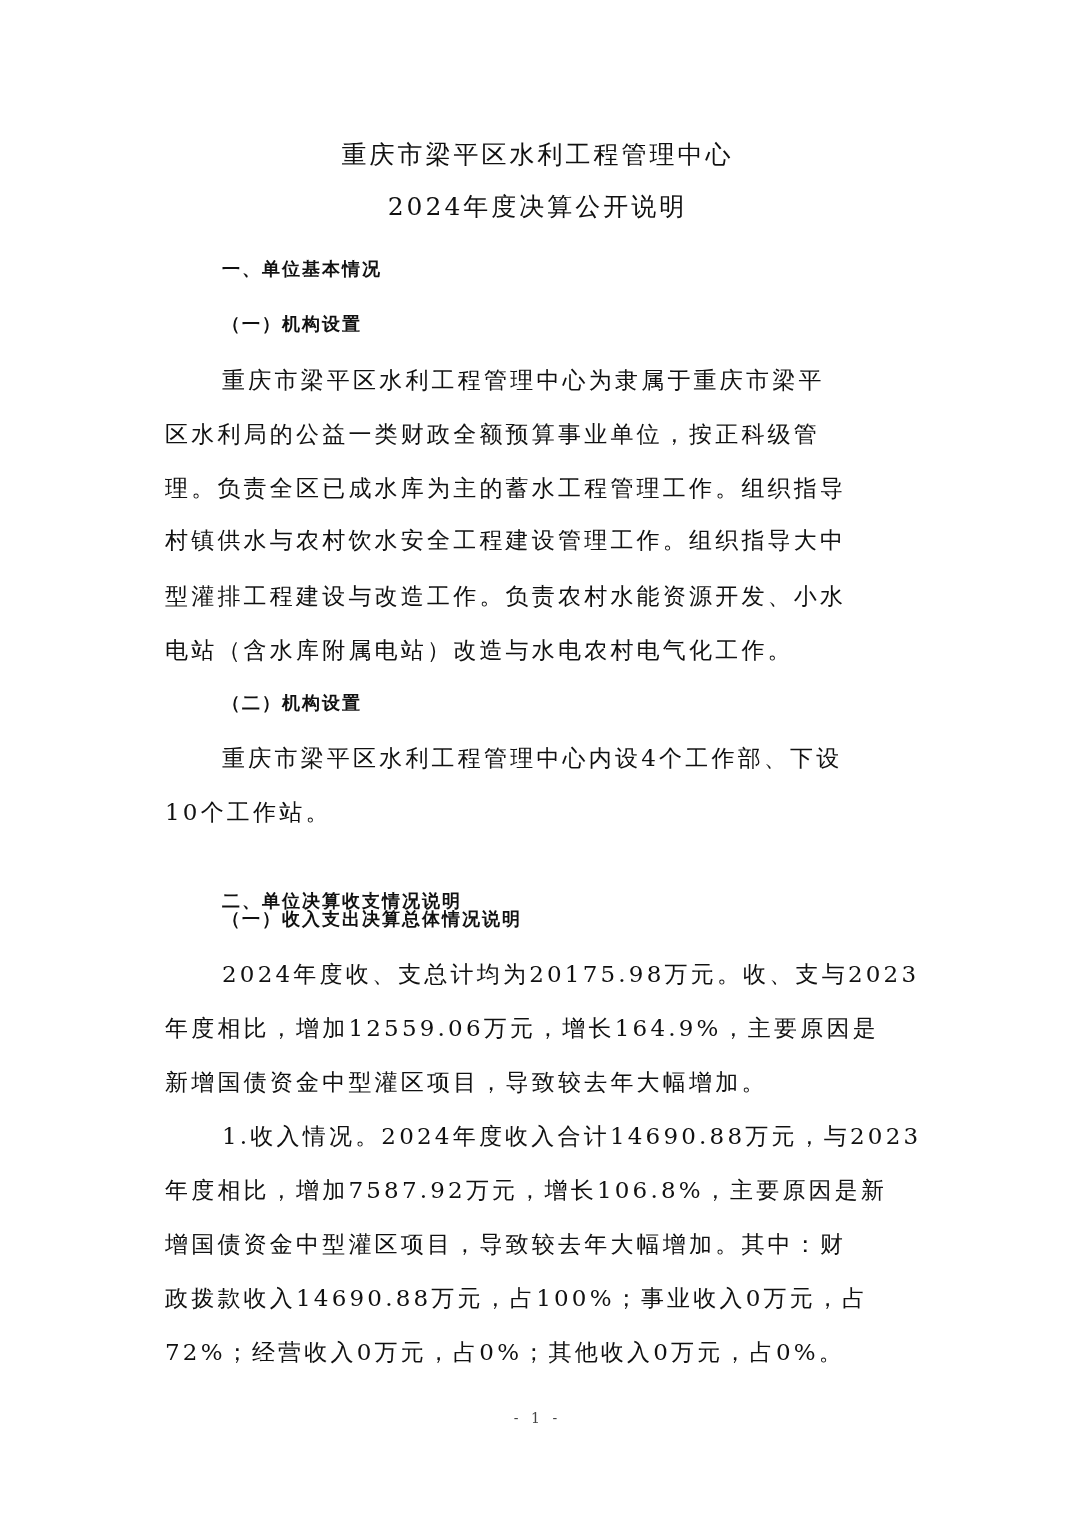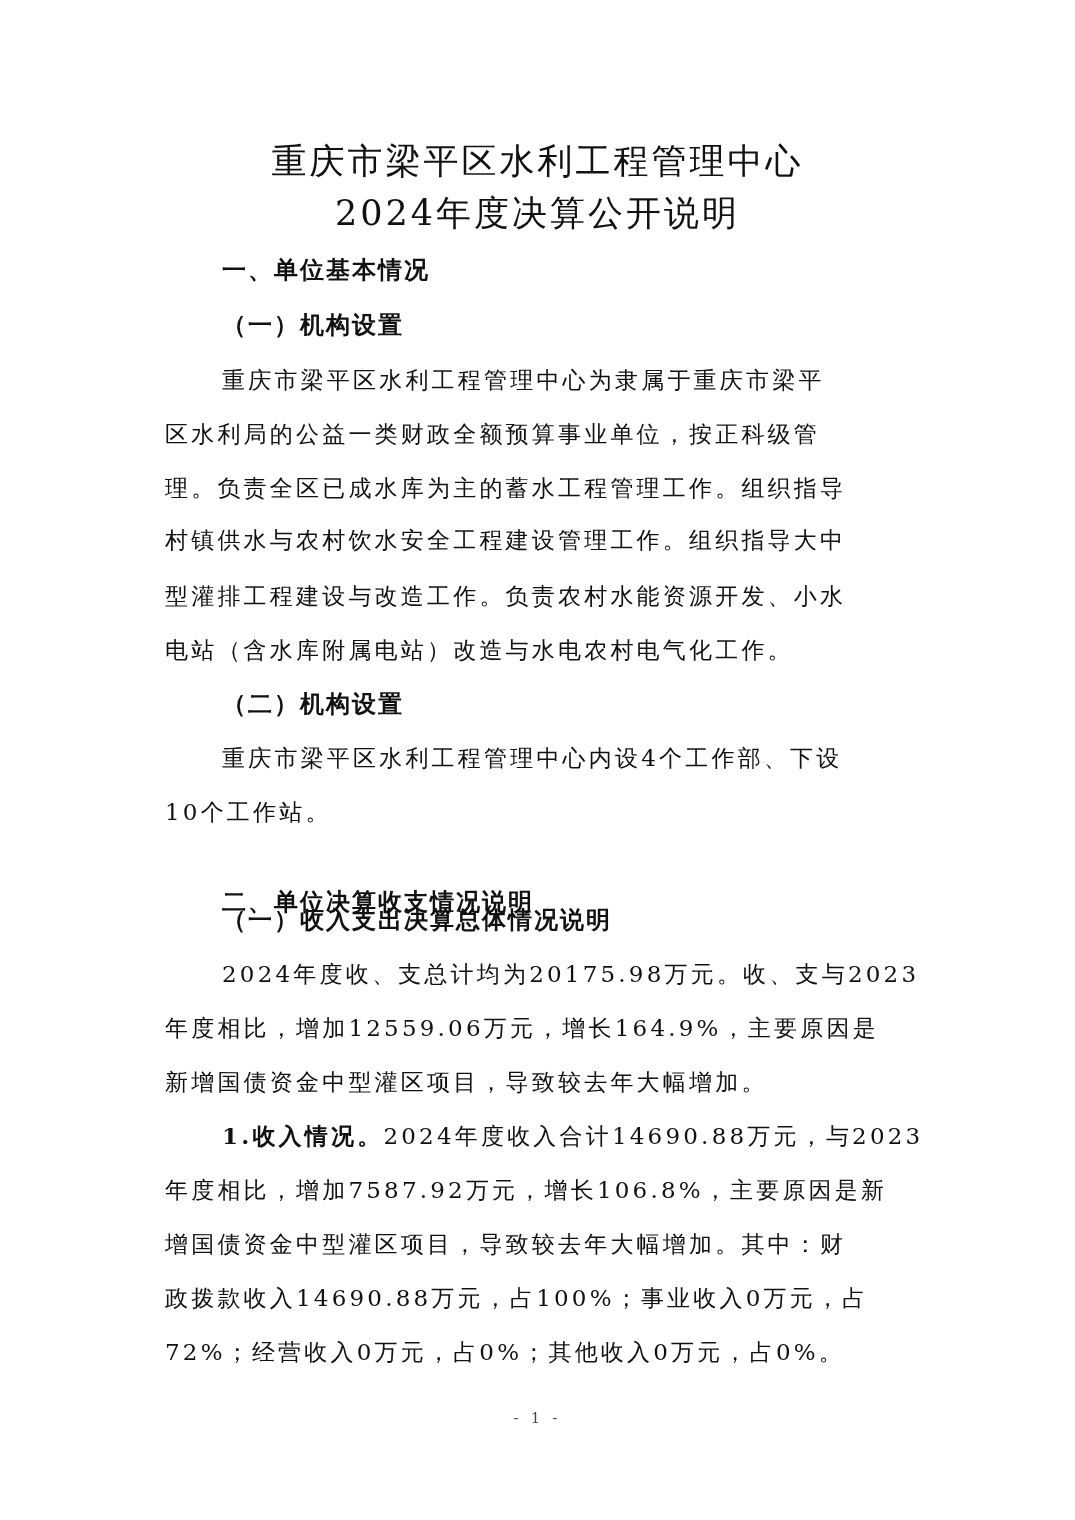--- a/index.html
+++ b/index.html
@@ -1,26 +1,26 @@
 <!DOCTYPE html>
 <html><head>
   <meta charset="utf-8">
   <style>
     html, body { margin: 0; padding: 0; background: #ffffff; }
     body { width: 1075px; height: 1520px; position: relative; overflow: hidden;
            font-family: "DejaVu Serif", "Liberation Serif", serif; color: #111; }
     .title { position: absolute; left: 0; width: 1075px; text-align: center;
-             font-size: 35px; letter-spacing: 3px; font-weight: normal; }
+             font-size: 25px; letter-spacing: 3px; font-weight: normal; }
     .t1 { top: 138px; }
     .t2 { top: 190px; }
     .line { position: absolute; left: 165px; width: 750px; font-size: 23px;
             letter-spacing: 3.2px; white-space: nowrap; line-height: 40px; }
     .indent { left: 222px; width: 693px; }
-    .heading { font-family: Liberation Serif, serif; font-weight: bold; font-size: 24px; letter-spacing: 2px; }
-    .bold { font-weight: bold; }
+    .heading { font-family: Liberation Mono, monospace; font-weight: bold; font-size: 18px; letter-spacing: 2px; }
+    .bold { font-weight: normal; }
     .pagenum { position: absolute; top: 1410px; left: 0; width: 1075px; text-align: center;
                font-size: 14px; color: #444; letter-spacing: 4px; }
   </style>
 </head>
 <body>
 
 <div>
   <div class="title t1">重庆市梁平区水利工程管理中心</div>
   <div class="title t2">2024年度决算公开说明</div>
 

